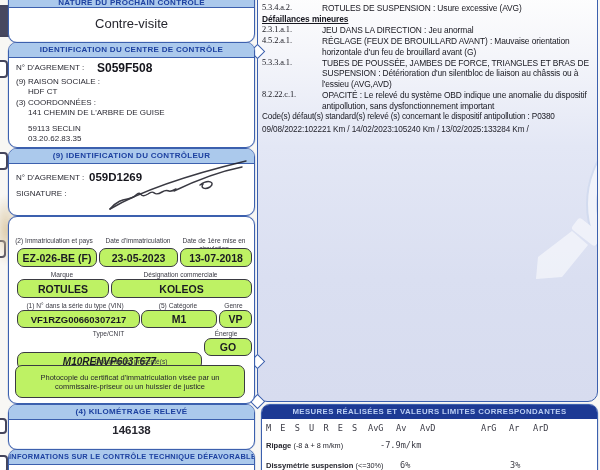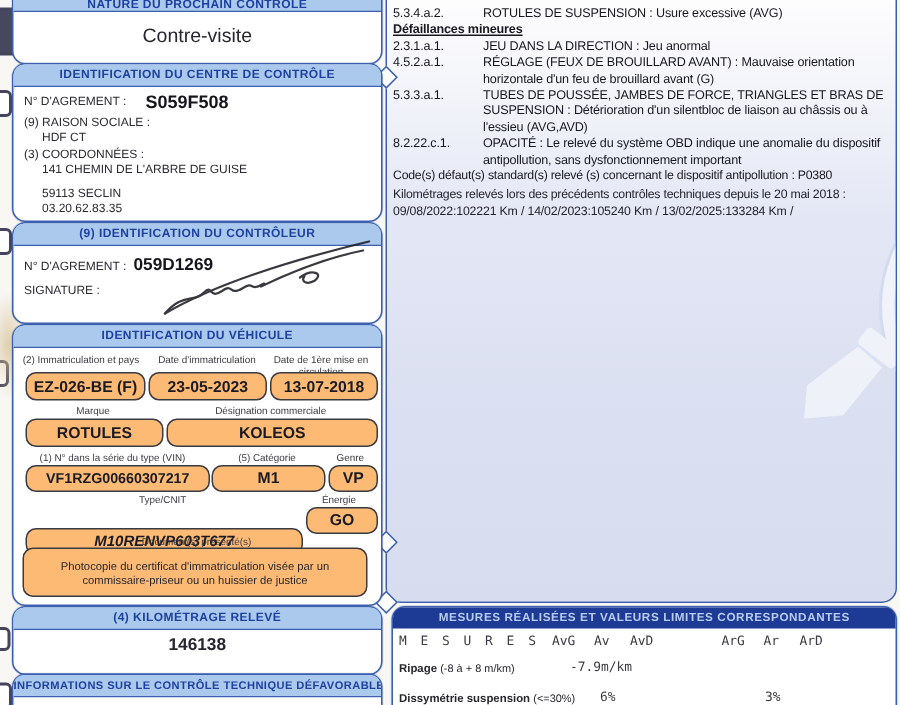--- a/index.html
+++ b/index.html
@@ -17,33 +17,33 @@
   .box-header{
     background:#abc9ec;color:#1d41a0;font-weight:bold;
     font-size:8px;line-height:14px;text-align:center;letter-spacing:.3px;
     border-bottom:1.2px solid #3c60ae;border-radius:7px 7px 0 0;
     text-transform:uppercase;white-space:nowrap;overflow:hidden;
   }
   .lab{font-size:8px;color:#2a2a33;position:absolute;white-space:nowrap;}
   .val-strong{font-weight:bold;color:#15151c;}
   .small-lab{position:absolute;font-size:6.6px;color:#3a3a44;text-align:center;line-height:7.5px;}
   .vbox{
-    position:absolute;border:1.3px solid #3a3a42;border-radius:7px;background:#fdba74;
+    position:absolute;border:1.3px solid #3a3a42;border-radius:7px;background:#bef264;
     display:flex;align-items:center;justify-content:center;
     font-weight:bold;font-size:10.5px;color:#1a1a22;white-space:nowrap;
   }
   .rp{
     position:absolute;left:257px;top:-10px;width:339px;height:410px;
     border:1.8px solid #3c60ae;border-radius:10px;
     background:linear-gradient(180deg,#fefefe 0%,#f4f5fa 16%,#e3e7f5 38%,#dadff1 70%,#d7dcef 100%);
     overflow:hidden;
   }
   .defects{position:absolute;left:4px;top:12px;width:332px;font-size:8.4px;line-height:10.9px;letter-spacing:-.1px;color:#17171f;}
   .drow{display:flex;}
-  .dcode{width:60px;flex-shrink:0;}
+  .dcode{width:60px;flex-shrink:0;font-family:Liberation Serif, serif;}
   .dtext{width:284px;}
   .tight{white-space:nowrap;letter-spacing:-.15px;font-size:8.2px;}
   .minor-title{font-weight:bold;text-decoration:underline;}
   .kmhist{position:absolute;left:4px;top:133px;width:334px;font-size:8.2px;line-height:11px;color:#23232c;letter-spacing:-.1px;}
   .mono{font-family:"DejaVu Sans Mono", monospace;}
   .mes-col{position:absolute;font-size:8.6px;color:#3c3c46;}
   .mes-lab{position:absolute;font-size:7.6px;font-weight:bold;color:#26262e;white-space:nowrap;}
   .mes-val{position:absolute;font-size:8.6px;color:#3c3c46;}
   .diamond{position:absolute;width:9px;height:9px;background:#fff;border:1.4px solid #3c60ae;transform:rotate(45deg);}
   .fragment{position:absolute;border:2px solid #44455c;border-radius:4px;background:#fff;}
@@ -105,21 +105,20 @@
       <span class="dtext">TUBES DE POUSSÉE, JAMBES DE FORCE, TRIANGLES ET BRAS DE SUSPENSION : Détérioration d'un silentbloc de liaison au châssis ou à l'essieu (AVG,AVD)</span>
     </div>
     <div class="drow">
       <span class="dcode">8.2.22.c.1.</span>
       <span class="dtext">OPACITÉ : Le relevé du système OBD indique une anomalie du dispositif antipollution, sans dysfonctionnement important</span>
     </div>
     <div class="tight">Code(s) défaut(s) standard(s) relevé (s) concernant le dispositif antipollution : P0380</div>
   </div>
 
   <div class="kmhist">
-    <div class="tight">Kilométrages relevés lors des précédents contrôles techniques depuis le 20 mai 2018 :</div>
     <div>09/08/2022:102221 Km / 14/02/2023:105240 Km / 13/02/2025:133284 Km /</div>
   </div>
 </div>
 <div class="diamond" style="left:252px;top:46px;"></div>
 <div class="diamond" style="left:252px;top:356px;"></div>
 <div class="diamond" style="left:252px;top:396px;"></div>
 
 <div class="box" style="left:8px;top:-10px;width:245px;height:51px;">
   <div class="box-header" style="height:16px;line-height:24px;">NATURE DU PROCHAIN CONTRÔLE</div>
   <div style="text-align:center;font-size:13px;color:#26262e;padding-top:8px;">Contre-visite</div>
@@ -148,21 +147,20 @@
     <g fill="none" stroke="#1e1e28" stroke-width="1.5" stroke-linecap="round" opacity="0.88">
       <path d="M6,54 C18,40 26,47 32,40 C38,34 35,45 44,39 C52,33 48,43 58,37 C66,32 62,40 72,34"></path>
       <path d="M6,54 C40,34 92,18 142,6"></path>
       <path d="M70,36 C95,24 118,16 138,12"></path>
       <path d="M96,30 C104,24 112,27 106,32 C101,35 96,33 99,29"></path>
     </g>
   </svg>
 </div>
 
 <div class="box" style="left:8px;top:216px;width:245px;height:186px;">
-  <div class="box-header">IDENTIFICATION DU VÉHICULE</div>
 
   <div class="small-lab" style="left:2px;top:20px;width:86px;">(2) Immatriculation et pays</div>
   <div class="small-lab" style="left:90px;top:20px;width:78px;">Date d'immatriculation</div>
   <div class="small-lab" style="left:170px;top:20px;width:70px;">Date de 1ère mise en circulation</div>
 
   <div class="vbox" style="left:8px;top:31px;width:78px;height:17px;">EZ-026-BE (F)</div>
   <div class="vbox" style="left:90px;top:31px;width:77px;height:17px;">23-05-2023</div>
   <div class="vbox" style="left:171px;top:31px;width:70px;height:17px;">13-07-2018</div>
 
   <div class="small-lab" style="left:8px;top:54px;width:90px;">Marque</div>

